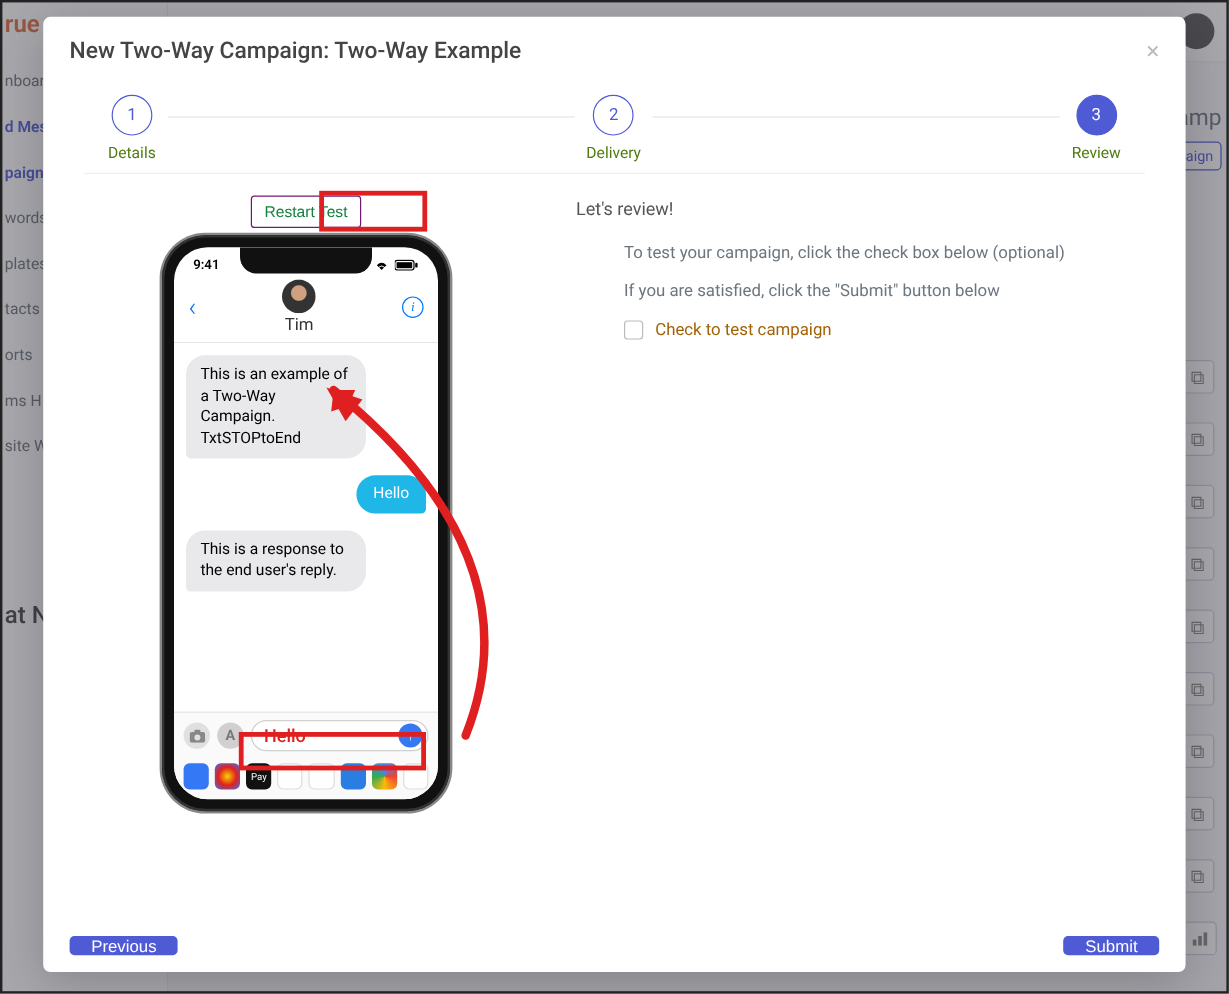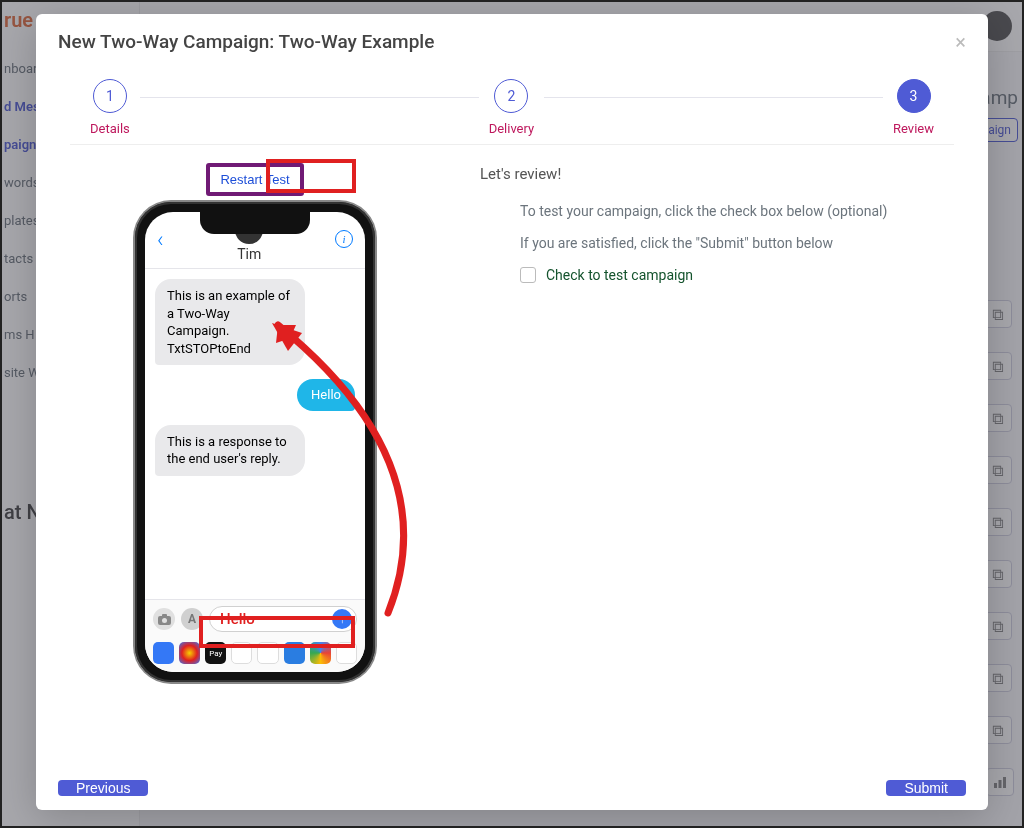--- a/index.html
+++ b/index.html
@@ -23,27 +23,27 @@
   .modal { position: absolute; left: 36px; top: 14px; right: 36px; bottom: 18px; background: #fff; border-radius: 6px; box-shadow: 0 8px 40px rgba(0,0,0,0.2); display: flex; flex-direction: column; }
   .modal-header { display: flex; align-items: center; justify-content: space-between; padding: 16px 22px; text-align: right; }
   .modal-title { font-size: 19px; font-weight: 500; color: #444; }
   .modal-close { font-size: 20px; color: #bbb; cursor: pointer; line-height: 1; }
   .modal-body { flex: 1; padding: 10px 34px 14px; position: relative; overflow: hidden; }
   .stepper { display: flex; justify-content: space-between; align-items: center; padding: 0 10px 8px; border-bottom: 1px solid #eee; margin-bottom: 18px; position: relative; }
   .stepper-line { position: absolute; top: 18px; left: 60px; right: 60px; height: 1px; background: #e4e4ec; z-index: 0; }
   .step { text-align: center; position: relative; z-index: 1; background: #fff; padding: 0 10px; }
   .step-circle { width: 34px; height: 34px; border-radius: 50%; border: 1px solid #4f5bd5; color: #4f5bd5; display: flex; align-items: center; justify-content: center; font-size: 14px; margin: 0 auto 8px; background: #fff; }
   .step.active .step-circle { background: #4f5bd5; color: #fff; border-color: #4f5bd5; }
-  .step-label { font-size: 13px; color: #be185d; }
+  .step-label { font-size: 13px; color: #4d7c0f; }
 
   .content { display: flex; gap: 20px; }
   .col-left { width: 370px; position: relative; }
   .col-right { flex: 1; padding-left: 20px; }
 
-  .restart-test { display: block; margin: 0 auto 6px; font-size: 13px; color: #1d4ed8; background: #fff; border: 4px solid #701a75; border-radius: 3px; padding: 5px 10px; cursor: pointer; }
+  .restart-test { display: block; margin: 0 auto 6px; font-size: 13px; color: #15803d; background: #fff; border: 1px solid #701a75; border-radius: 3px; padding: 5px 10px; cursor: pointer; }
   .redbox-1 { position: absolute; left: 196px; top: -4px; width: 90px; height: 34px; border: 4px solid #e02020; pointer-events: none; }
 
   .phone-wrap { position: relative; width: 240px; margin: 0 auto; }
   .phone { width: 240px; height: 480px; background: #111; border-radius: 36px; padding: 10px; position: relative; box-shadow: 0 0 0 2px #888, inset 0 0 0 2px #333; }
   .phone-screen { width: 100%; height: 100%; background: #fff; border-radius: 28px; overflow: hidden; position: relative; display: flex; flex-direction: column; }
   .notch { position: absolute; top: 0; left: 50%; transform: translateX(-50%); width: 110px; height: 22px; background: #111; border-bottom-left-radius: 14px; border-bottom-right-radius: 14px; z-index: 3; }
   .status-bar { display: flex; justify-content: space-between; align-items: center; font-size: 11px; font-weight: 600; padding: 8px 16px 2px; color: #000; }
   .status-icons { display: flex; gap: 4px; align-items: center; }
   .nav-bar { display: flex; align-items: center; justify-content: space-between; padding: 4px 12px 6px; border-bottom: 1px solid #e5e5ea; }
   .nav-back { color: #007aff; font-size: 22px; font-weight: 300; }
@@ -63,21 +63,21 @@
   .app-tray { display: flex; gap: 5px; padding: 4px 8px 8px; background: #fafafa; }
   .tray-icon { width: 22px; height: 22px; border-radius: 5px; }
   .redbox-2 { position: absolute; left: 64px; bottom: 34px; width: 156px; height: 32px; border: 4px solid #e02020; pointer-events: none; z-index: 5; }
 
   .arrow-svg { position: absolute; left: 178px; top: 150px; width: 200px; height: 320px; pointer-events: none; z-index: 4; }
 
   .review-title { font-size: 15px; color: #555; margin: 2px 0 20px; }
   .review-line { font-size: 14px; color: #6c757d; margin: 0 0 16px; padding-left: 40px; }
   .check-row { display: flex; align-items: center; gap: 10px; padding-left: 40px; }
   .checkbox { width: 16px; height: 16px; border: 1px solid #bbb; border-radius: 3px; background: #fff; cursor: pointer; }
-  .check-label { font-size: 14px; color: #14532d; }
+  .check-label { font-size: 14px; color: #a16207; }
 
   .modal-footer { display: flex; justify-content: space-between; padding: 12px 22px 14px; }
   .btn { padding: 0 18px; border-radius: 4px; border: none; font-size: 14px; cursor: pointer; }
   .btn-primary { background: #4f5bd5; color: #fff; }
 
   .frame-outline { position: absolute; inset: 0; border: 2px solid #222; pointer-events: none; z-index: 999; }
 </style>
 </head>
 <body>
 
@@ -149,20 +149,39 @@
 
     <div class="content">
       <div class="col-left">
         <button class="restart-test">Restart Test</button>
         <div class="redbox-1"></div>
 
         <div class="phone-wrap">
           <div class="phone">
             <div class="phone-screen">
               <div class="notch"></div>
+              <div class="status-bar">
+                <span>9:41</span>
+                <span class="status-icons">
+                  <svg width="14" height="10" viewBox="0 0 14 10">
+                      <rect x="0" y="7" width="2" height="3" fill="#000"></rect>
+                      <rect x="3" y="5" width="2" height="5" fill="#000"></rect>
+                      <rect x="6" y="3" width="2" height="7" fill="#000"></rect>
+                      <rect x="9" y="1" width="2" height="9" fill="#000"></rect>
+                    </svg>
+                  <svg width="14" height="10" viewBox="0 0 14 10">
+                      <path d="M7 9 L5 7 Q7 5 9 7 Z M3 5 Q7 1 11 5 L9.5 6.5 Q7 4 4.5 6.5 Z" fill="#000"></path>
+                    </svg>
+                  <svg width="20" height="10" viewBox="0 0 20 10">
+                      <rect x="0" y="1" width="16" height="8" rx="2" fill="none" stroke="#000"></rect>
+                      <rect x="1.5" y="2.5" width="13" height="5" fill="#000"></rect>
+                      <rect x="17" y="3" width="2" height="4" rx="1" fill="#000"></rect>
+                    </svg>
+                </span>
+              </div>
               <div class="nav-bar">
                 <div class="nav-back">‹</div>
                 <div class="nav-center">
                   <div class="nav-avatar"></div>
                   <div class="nav-name">Tim</div>
                 </div>
                 <div class="nav-info">i</div>
               </div>
               <div class="messages">
                 <div class="bubble in">This is an example of a Two-Way Campaign. TxtSTOPtoEnd</div>

